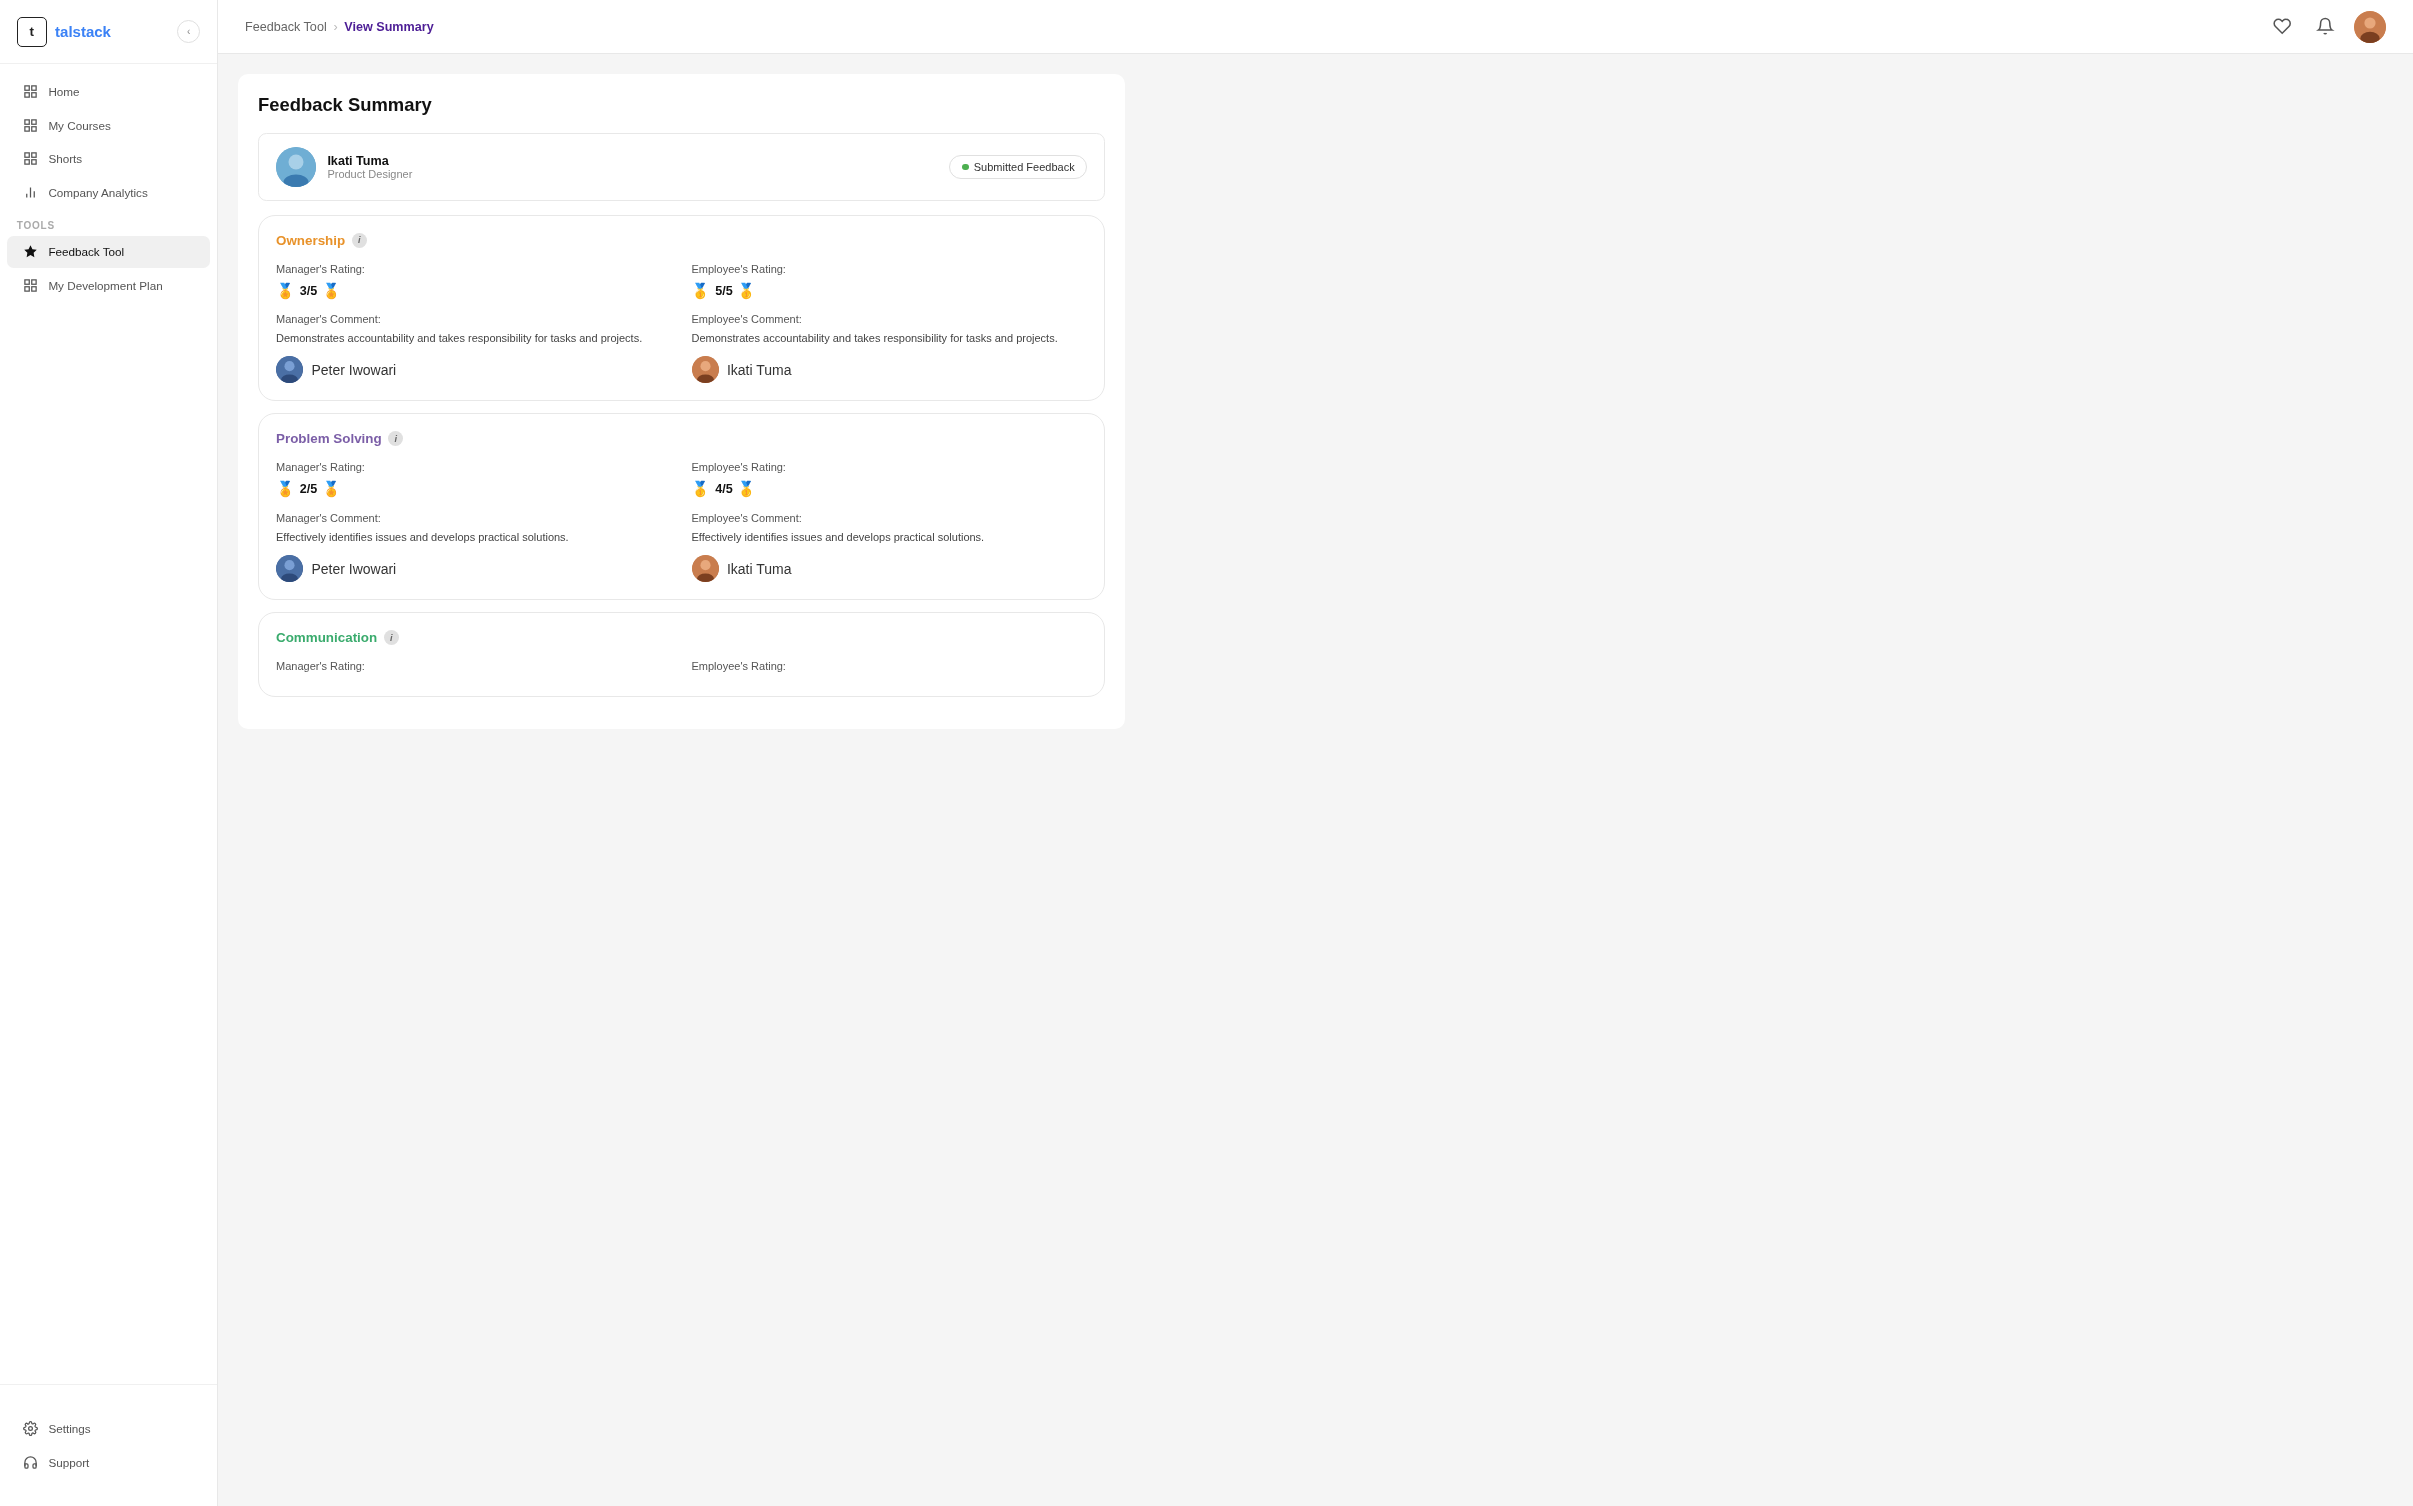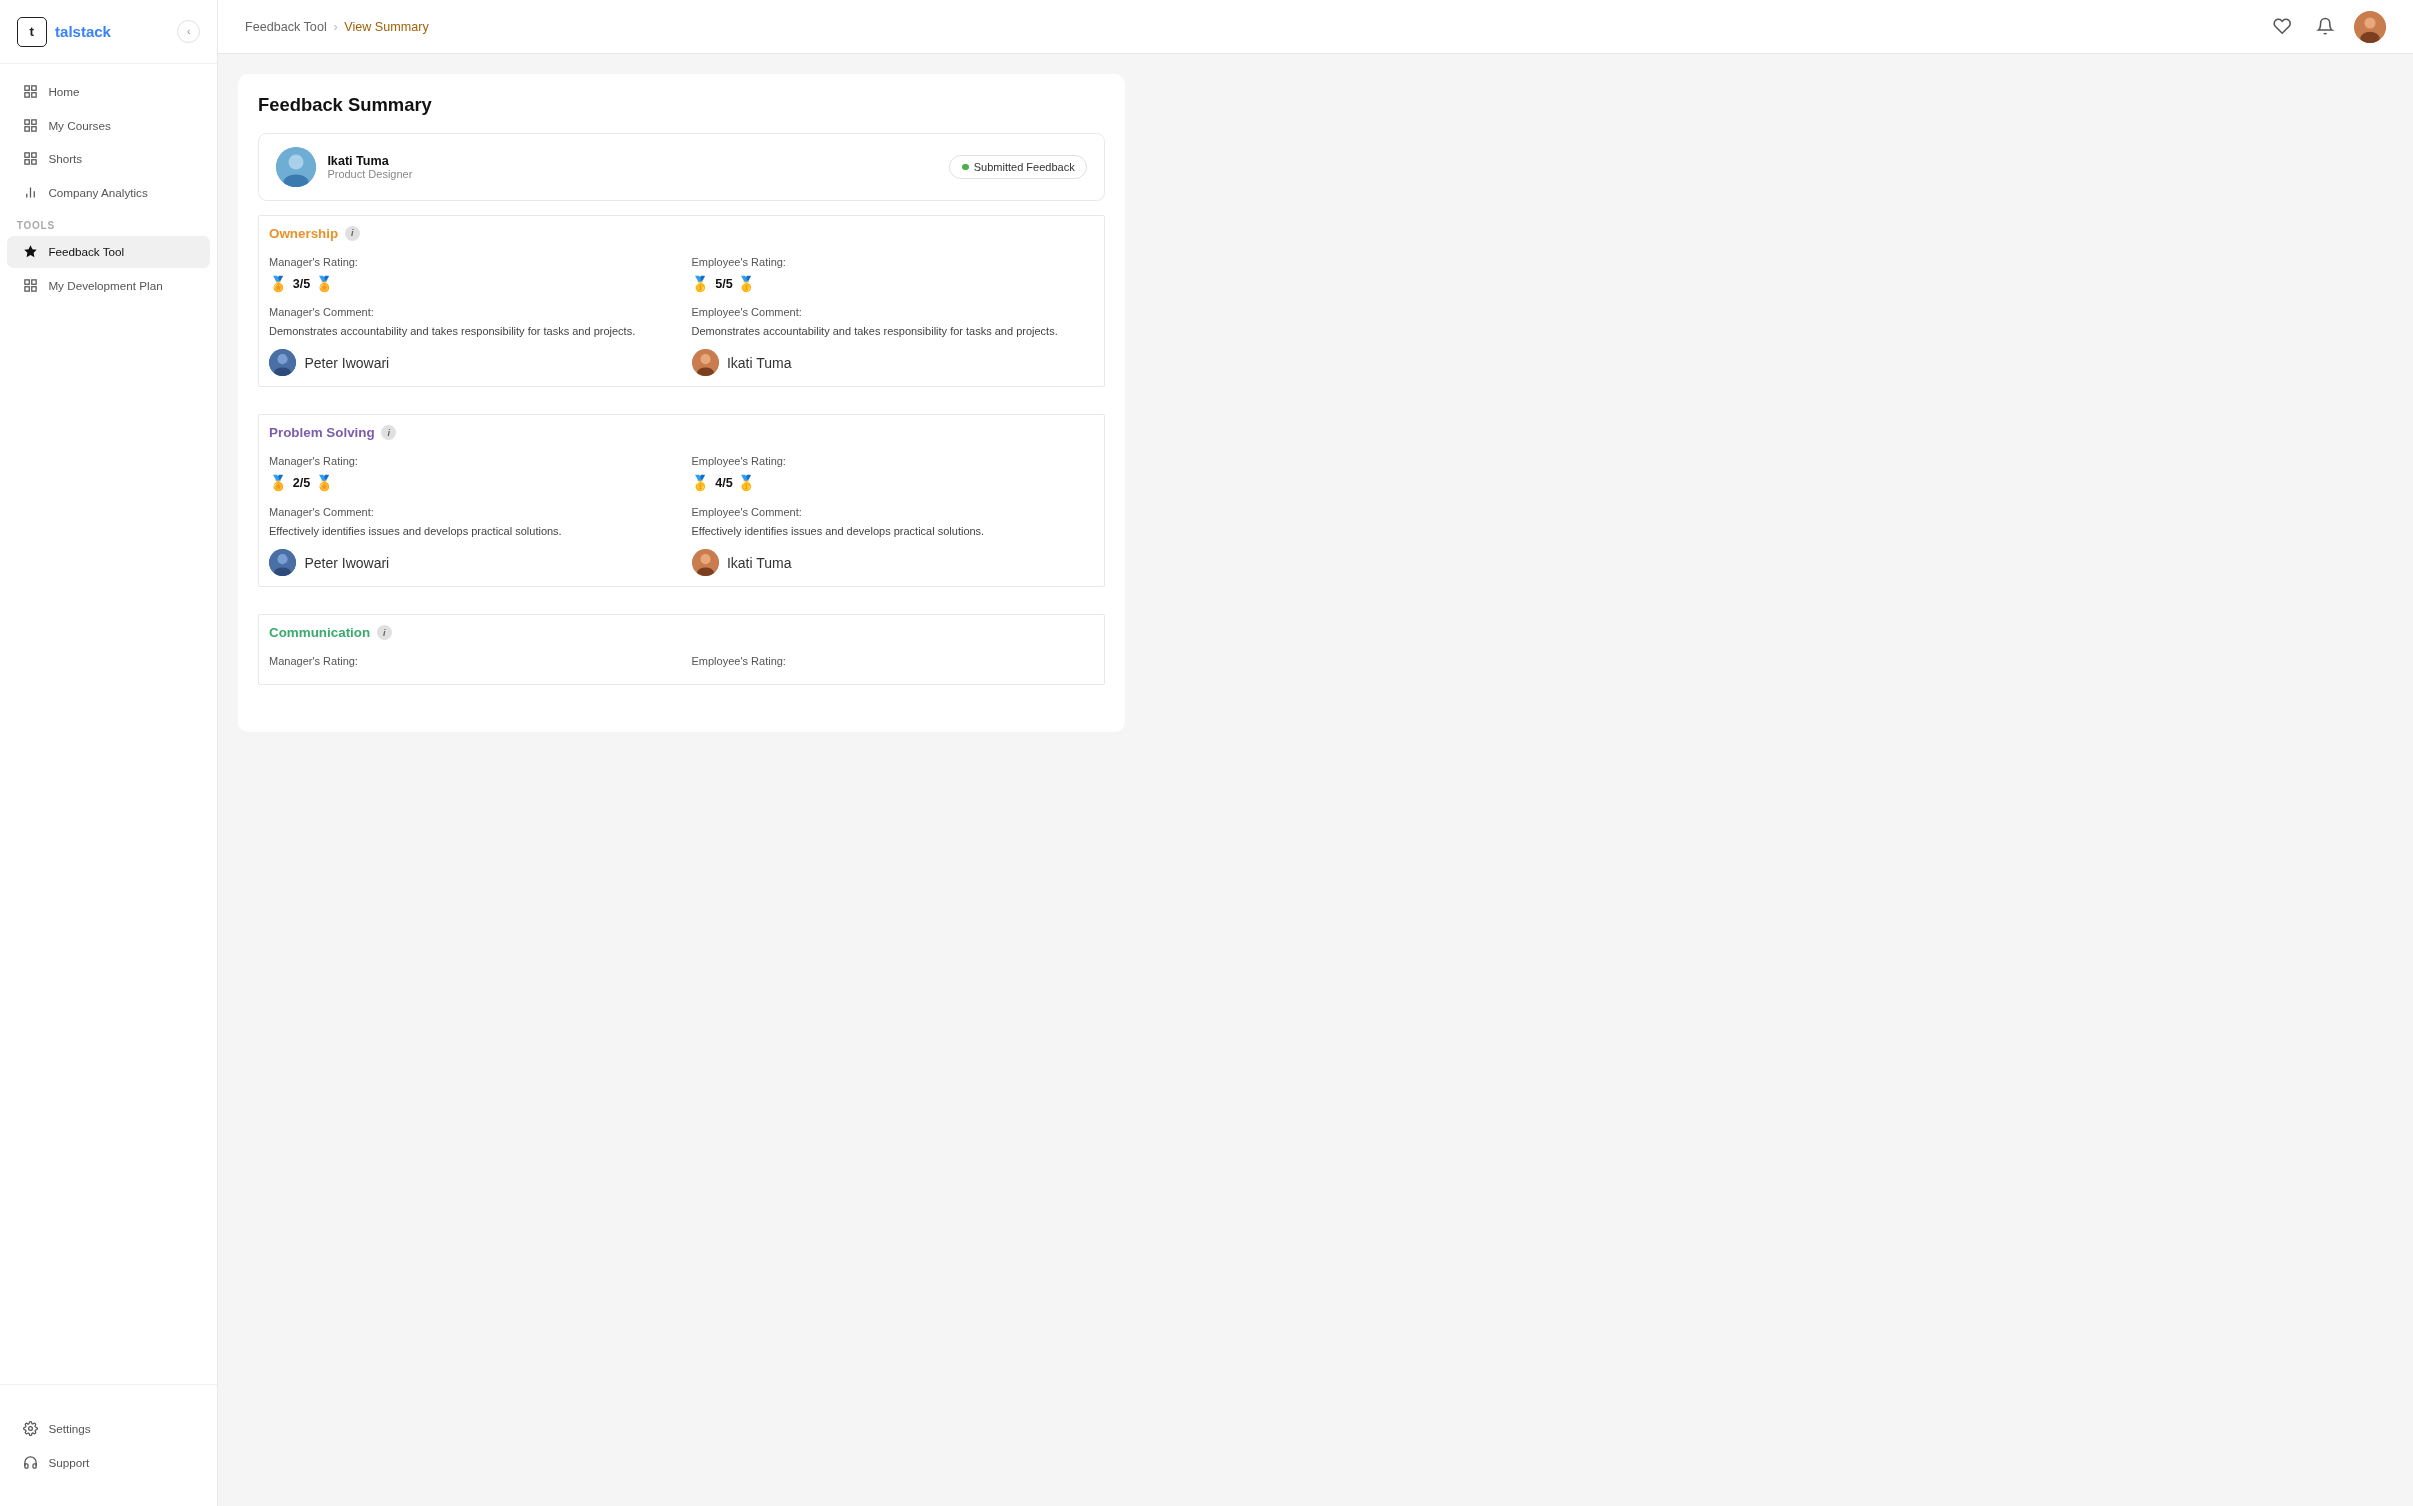--- a/index.html
+++ b/index.html
@@ -103,21 +103,21 @@
       gap: 6.7px;
     }
     .breadcrumb {
       display: flex;
       align-items: center;
       gap: 6.7px;
       font-size: 12.6px;
     }
     .breadcrumb-link { color: #666; }
     .breadcrumb-sep { color: #bbb; }
-    .breadcrumb-current { color: #a16207; font-weight: 400; }
+    .breadcrumb-current { color: #4c1d95; font-weight: 700; }
     .topbar-actions {
       margin-left: auto;
       display: flex;
       align-items: center;
       gap: 13.4px;
     }
     .topbar-icon {
       width: 30px;
       height: 30px;
       display: flex;
@@ -202,23 +202,23 @@
     .badge-dot {
       width: 6.7px;
       height: 6.7px;
       border-radius: 50%;
       background: #4CAF50;
     }
 
     
     .section-card {
       border: 0.8px solid #e8e8e8;
-      border-radius: 2px;
-      padding: 10px;
-      margin-bottom: 27px;
+      border-radius: 17px;
+      padding: 17px;
+      margin-bottom: 12px;
     }
     .section-title {
       font-size: 13.4px;
       font-weight: 600;
       margin-bottom: 15px;
       display: flex;
       align-items: center;
       gap: 6.7px;
     }
     .section-title.orange { color: #E8922A; }

